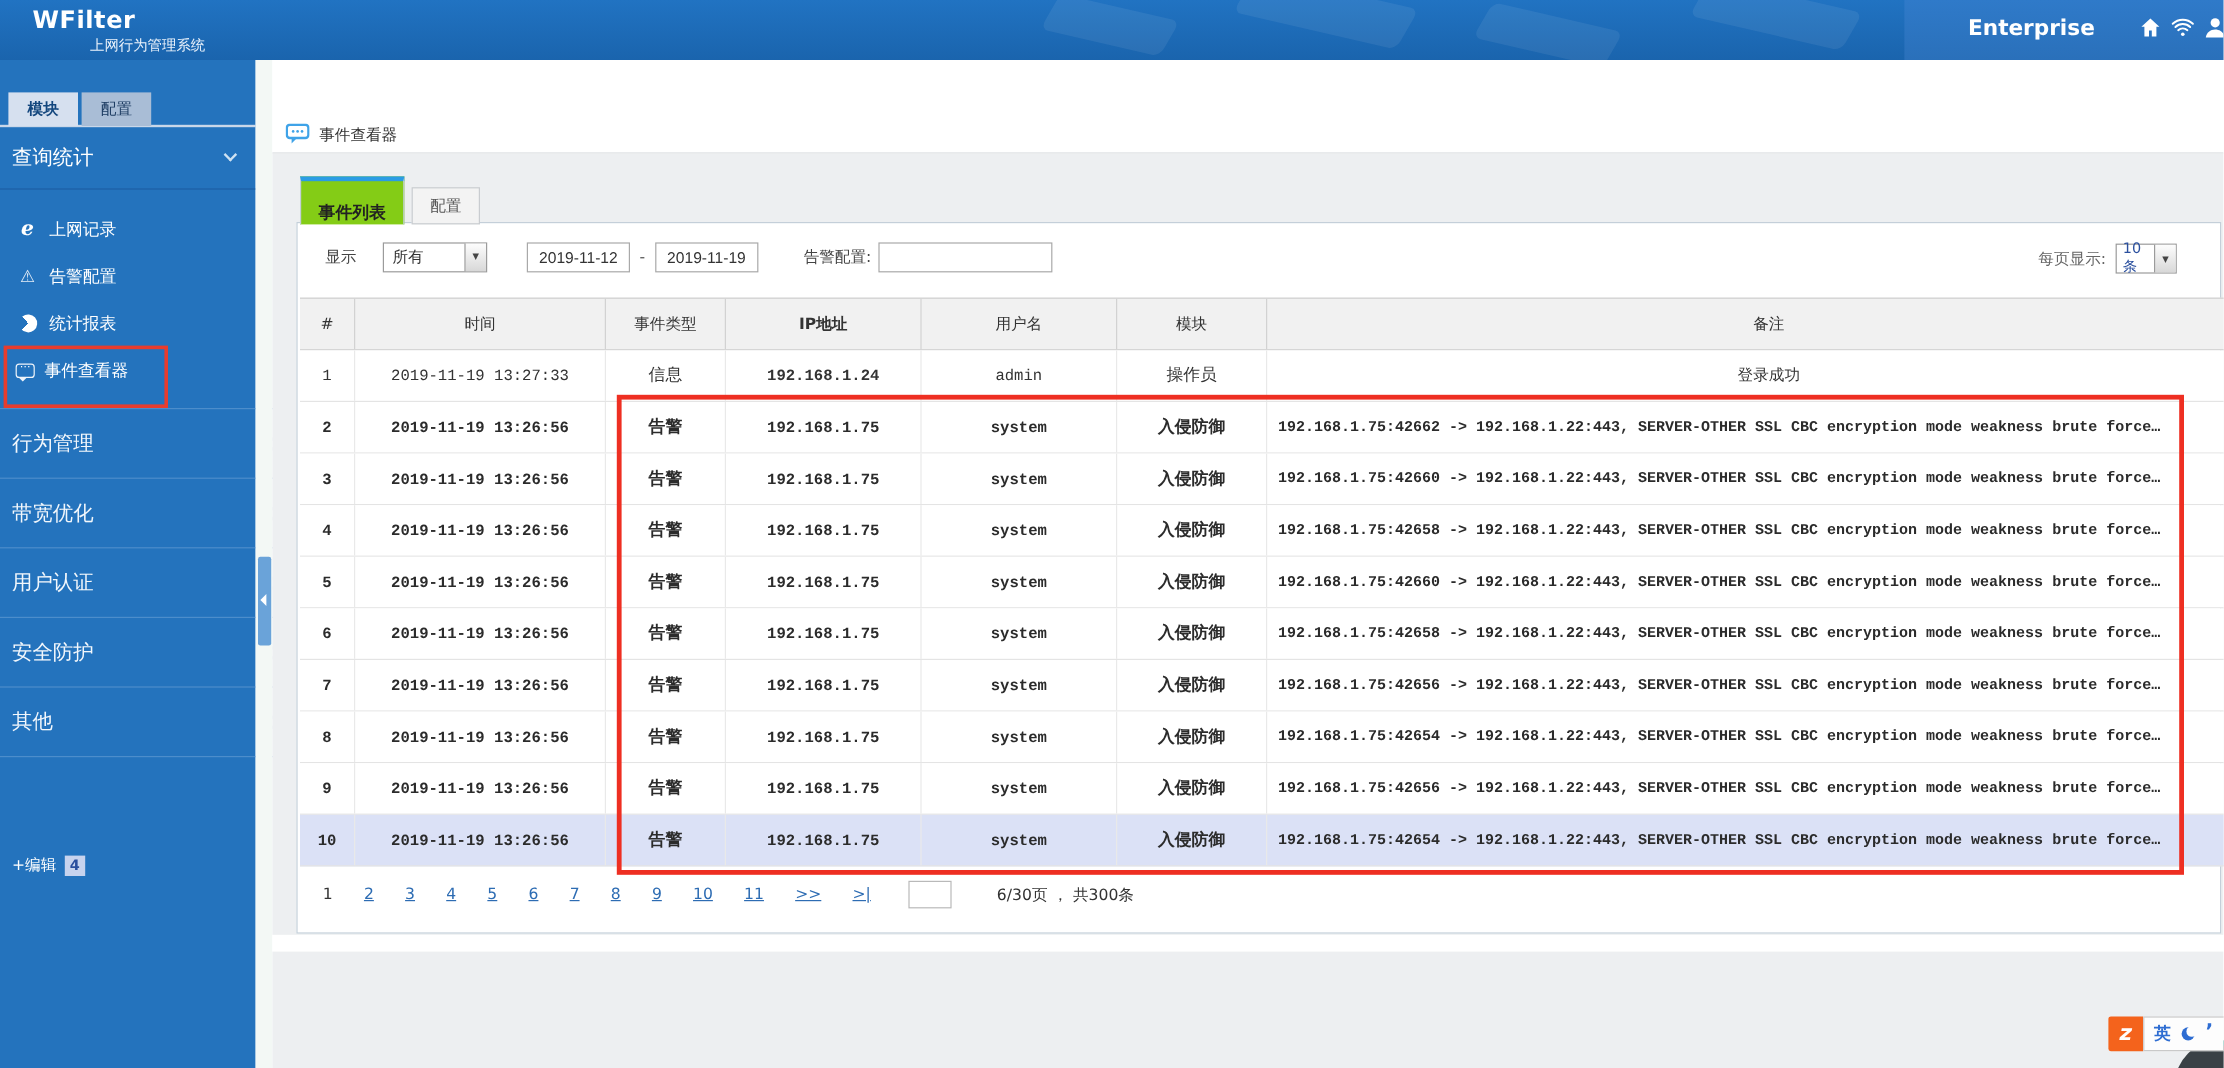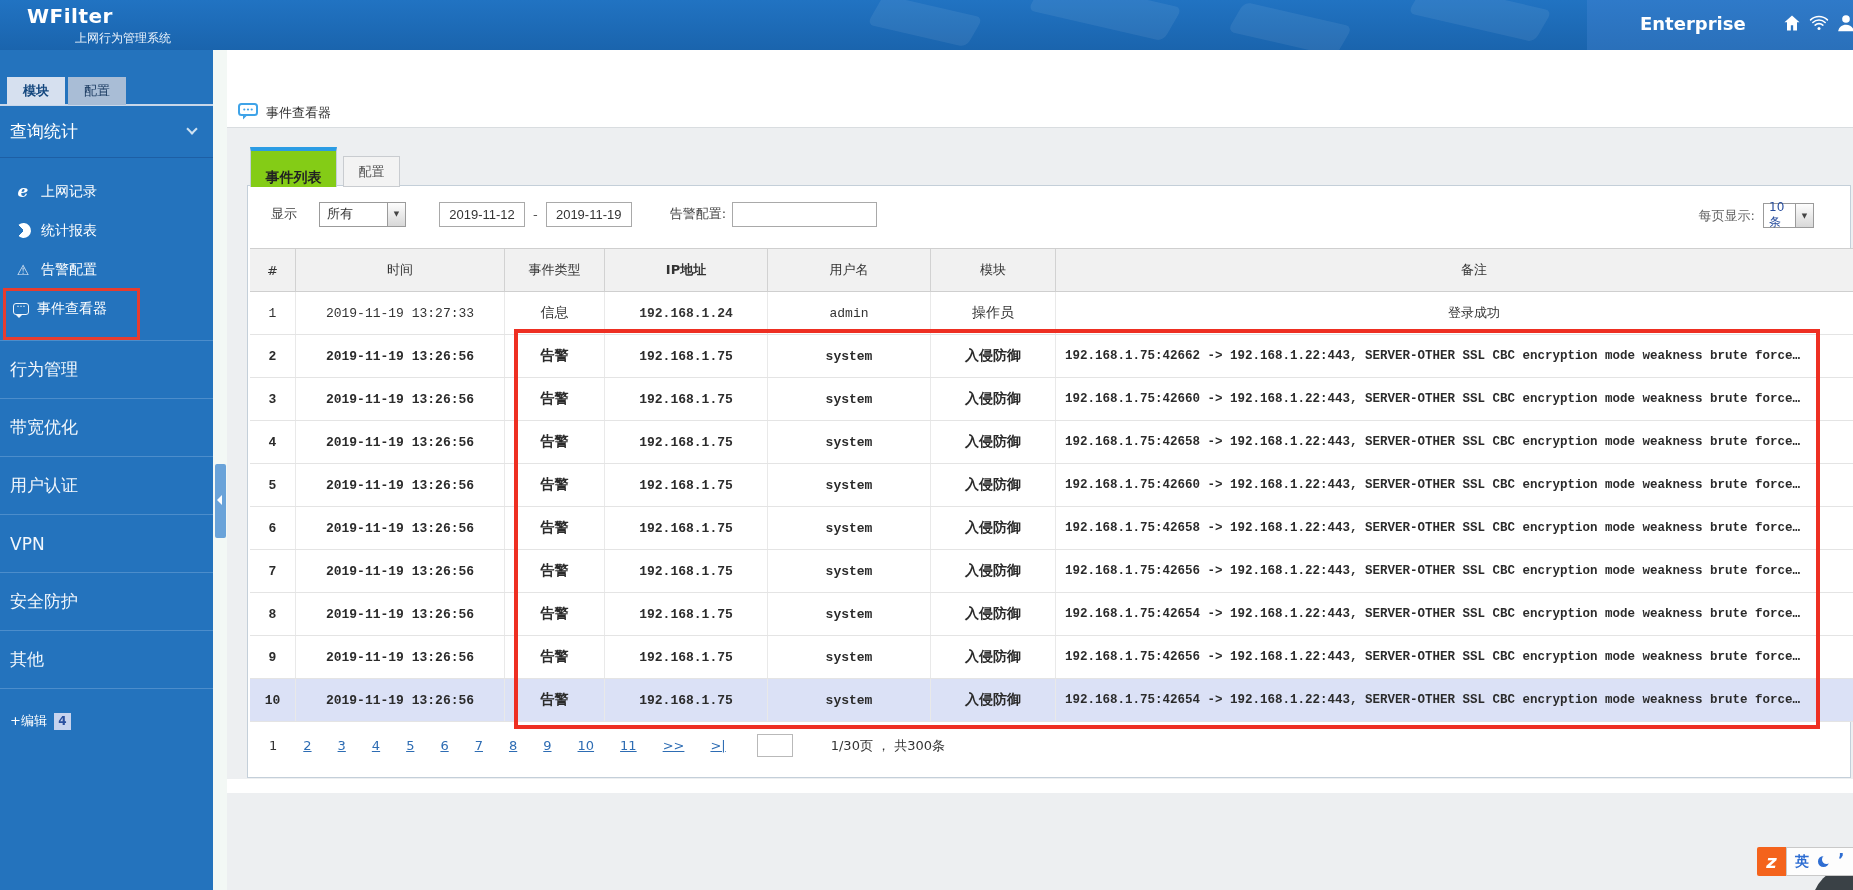--- a/index.html
+++ b/index.html
@@ -193,47 +193,43 @@
   <div id="group-header" data-name="sidebar-group-query-stats">
     <span class="grp-label" data-name="sidebar-group-label">查询统计</span>
     <span class="chev down" data-name="chevron-down-icon"></span>
   </div>
   <div id="menu-items" data-name="sidebar-submenu">
       <div class="menu-item" data-name="sidebar-menu-item">
     <span class="mi-icon" data-name="ie-icon"></span>
     <span class="mi-label">上网记录</span>
   </div>
       <div class="menu-item" data-name="sidebar-menu-item">
+    <span class="mi-icon" data-name="warning-icon"></span>
+    <span class="mi-label">告警配置</span>
+  </div>
+      <div class="menu-item" data-name="sidebar-menu-item">
     <span class="mi-icon" data-name="pie-chart-icon"></span>
     <span class="mi-label">统计报表</span>
-  </div>
-      <div class="menu-item" data-name="sidebar-menu-item">
-    <span class="mi-icon" data-name="warning-icon"></span>
-    <span class="mi-label">告警配置</span>
   </div>
       <div class="menu-item" data-name="sidebar-menu-item">
     <span class="mi-icon" data-name="chat-icon"></span>
     <span class="mi-label">事件查看器</span>
   </div>
     </div>
   <div id="sidebar-sections" data-name="sidebar-sections">
       <div class="side-section" data-name="sidebar-section">
     <span class="sec-label">行为管理</span>
     <span class="chev right" data-name="chevron-right-icon"></span>
   </div>
       <div class="side-section" data-name="sidebar-section">
     <span class="sec-label">带宽优化</span>
     <span class="chev right" data-name="chevron-right-icon"></span>
   </div>
       <div class="side-section" data-name="sidebar-section">
     <span class="sec-label">用户认证</span>
-    <span class="chev right" data-name="chevron-right-icon"></span>
-  </div>
-      <div class="side-section" data-name="sidebar-section">
-    <span class="sec-label">VPN</span>
     <span class="chev right" data-name="chevron-right-icon"></span>
   </div>
       <div class="side-section" data-name="sidebar-section">
     <span class="sec-label">安全防护</span>
     <span class="chev right" data-name="chevron-right-icon"></span>
   </div>
       <div class="side-section" data-name="sidebar-section">
     <span class="sec-label">其他</span>
     <span class="chev right" data-name="chevron-right-icon"></span>
   </div>
@@ -394,21 +390,21 @@
   </div>
           </div>
       </div>
 
       <div id="pagination" data-name="pagination">
         <span class="pg-current" data-name="current-page">1</span>
         <span id="page-links" data-name="page-links"><a data-name="page-link">2</a><a data-name="page-link">3</a><a data-name="page-link">4</a><a data-name="page-link">5</a><a data-name="page-link">6</a><a data-name="page-link">7</a><a data-name="page-link">8</a><a data-name="page-link">9</a><a data-name="page-link">10</a><a data-name="page-link">11</a></span>
         <a data-name="next-pages-link">&gt;&gt;</a>
         <a data-name="last-page-link">&gt;|</a>
         <input id="page-jump" data-name="page-jump-input" value="" style="">
-        <span id="page-info" data-name="page-info">1/30页 ， 共300条</span>
+        <span id="page-info" data-name="page-info">6/30页 ， 共300条</span>
       </div>
     </div>
   </div>
 
   <div id="footer-gray" data-name="footer-area"></div>
 </div>
 
 <div class="red-box" id="red-box-sidebar" style="left:3px;top:288px;width:137px;height:52px" data-name="highlight-box-sidebar-item"></div>
 <div class="red-box" id="red-box-table" style="left:514px;top:329px;width:1306px;height:400px" data-name="highlight-box-alert-rows"></div>
 

